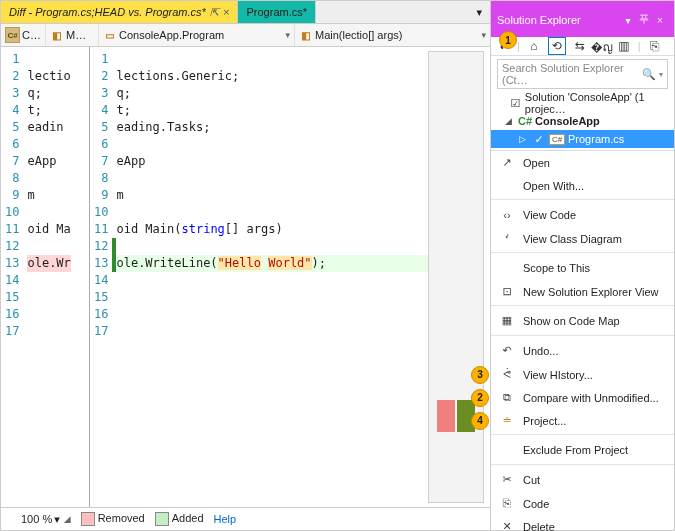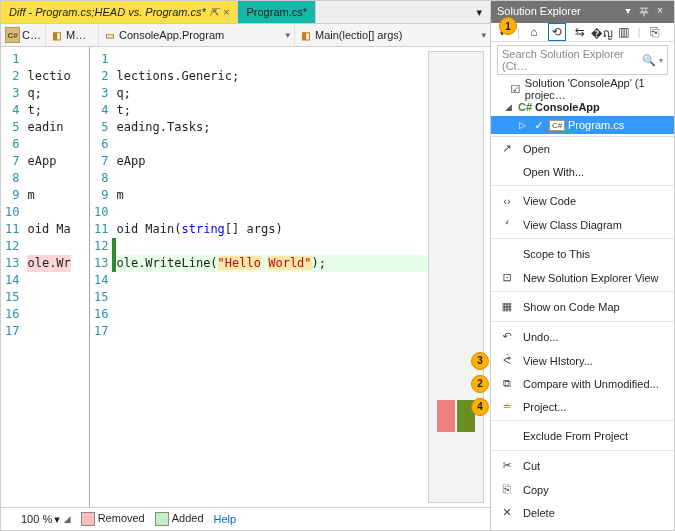--- a/index.html
+++ b/index.html
@@ -35,21 +35,21 @@
 .str .hl{background:#ffe6a8}
 .minimap{width:54px;border-left:1px solid #ccc;background:#f3f3f3;position:relative;margin:4px 6px 4px 0;border:1px solid #d0d0d0}
 .minimap .block{position:absolute;width:18px;height:32px}
 .footer{display:flex;align-items:center;height:22px;border-top:1px solid #ccc;padding:0 20px;gap:10px}
 .zoom{display:flex;align-items:center;gap:2px}
 .swatch{width:12px;height:12px;border:1px solid #888;display:inline-block;margin-right:3px;vertical-align:middle}
 .swatch.r{background:#ffbdbd}
 .swatch.g{background:#c3efc3}
 .link{color:#0066cc}
 
-.se-title{background:#737373;color:#fff;display:flex;align-items:flex-start;padding:4px 6px;font-size:11px}
+.se-title{background:#d946ef;color:#fff;display:flex;align-items:flex-end;padding:11px 6px;font-size:11px}
 .se-title .sp{flex:1}
 .se-title .btn{width:16px;text-align:center;font-size:10px}
 .se-toolbar{display:flex;align-items:center;height:26px;border-bottom:1px solid #ddd;padding:0 4px;gap:6px;position:relative}
 .se-toolbar .tb{width:16px;height:16px;display:flex;align-items:center;justify-content:center;color:#333;font-size:12px}
 .se-toolbar .tb.boxed{border:1px solid #007acc}
 .callout{position:absolute;width:16px;height:16px;border-radius:50%;background:#ffb100;border:1px solid #d08800;color:#222;font-size:10px;font-weight:bold;display:flex;align-items:center;justify-content:center}
 .se-search{display:flex;align-items:center;border:1px solid #ccc;margin:3px 6px;padding:2px 4px;color:#888}
 .se-search .sp{flex:1}
 .tree{padding:2px 0}
 .trow{display:flex;align-items:center;height:18px;padding-left:6px;gap:3px}
@@ -262,21 +262,21 @@
       <div class="mrow sep">
           <span class="micon"></span>
           <span>Exclude From Project</span>
         </div>
       <div class="mrow sep">
           <span class="micon">✂</span>
           <span>Cut</span>
         </div>
       <div class="mrow">
           <span class="micon">⎘</span>
-          <span>Copy</span>
+          <span>Code</span>
         </div>
       <div class="mrow">
           <span class="micon">✕</span>
           <span>Delete</span>
         </div>
       <div class="mrow">
           <span class="micon">I̲</span>
           <span>Rename</span>
         </div>
 

